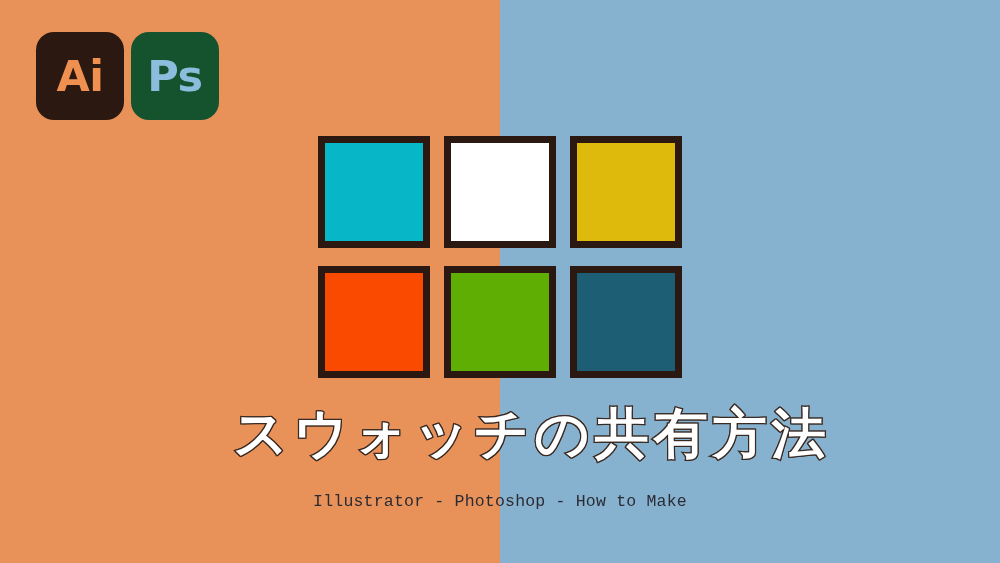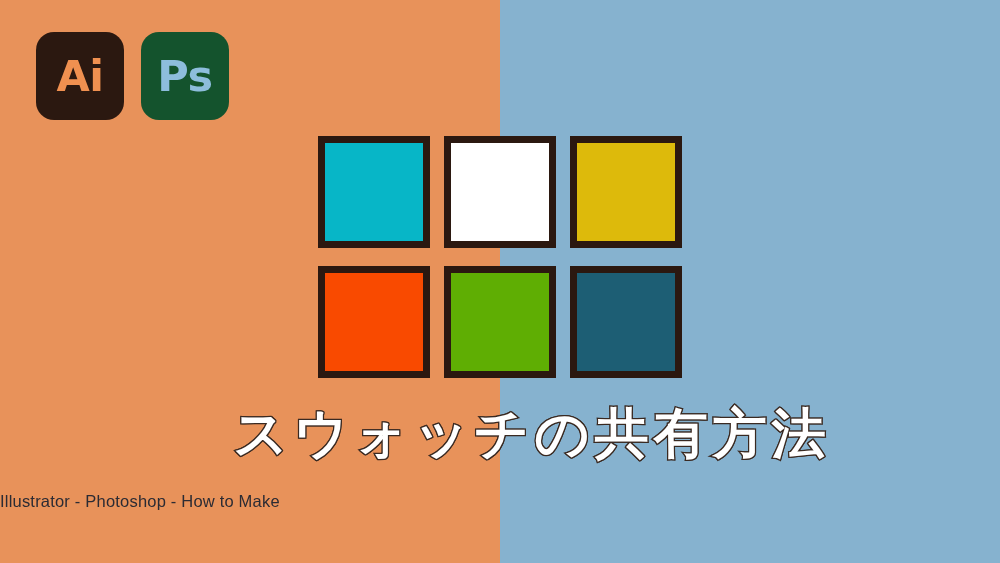--- a/index.html
+++ b/index.html
@@ -24,21 +24,21 @@
   }
   .bg-left  { left: 0;    background: #e8925a; }
   .bg-right { left: 500px; background: #86b2cf; }
 
   
   .app-icons {
     position: absolute;
     left: 36px;
     top: 32px;
     display: flex;
-    gap: 17px;
+    gap: 7px;
   }
   .app-icon {
     width: 88px;
     height: 88px;
     border-radius: 18px;
     background: #2b1810;
     display: flex;
     align-items: center;
     justify-content: center;
     font-family: "DejaVu Sans", sans-serif;
@@ -94,22 +94,22 @@
       -1px -1px 0 #3a2a22;
     white-space: nowrap;
     user-select: none;
     margin-left: 32px;
   }
   .subtitle {
     position: absolute;
     left: 0;
     top: 492px;
     width: 1000px;
-    text-align: left;
-    font-family: Liberation Sans, sans-serif;
+    text-align: center;
+    font-family: Liberation Mono, monospace;
     font-size: 16.5px;
     letter-spacing: 0.2px;
     color: #2b2b33;
     white-space: nowrap;
     user-select: none;
   }
 </style>
 </head>
 <body>
 

